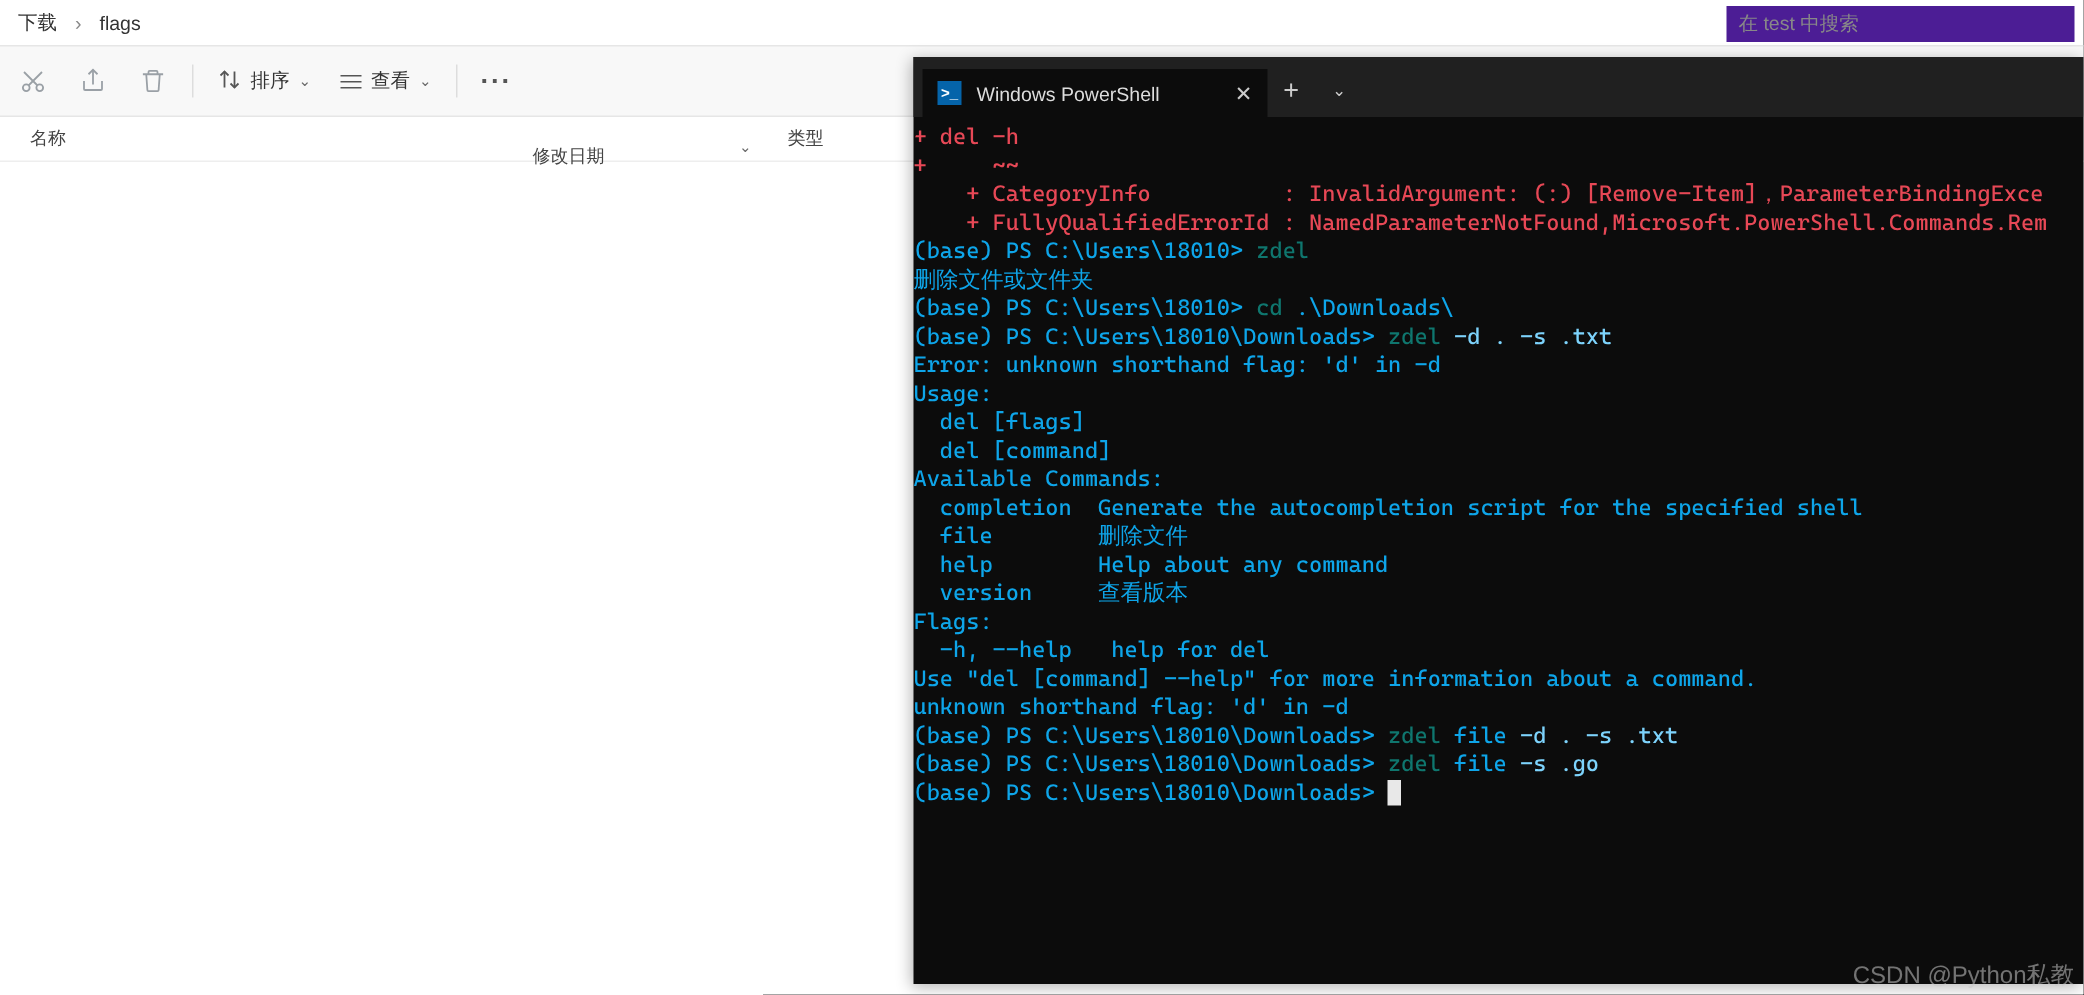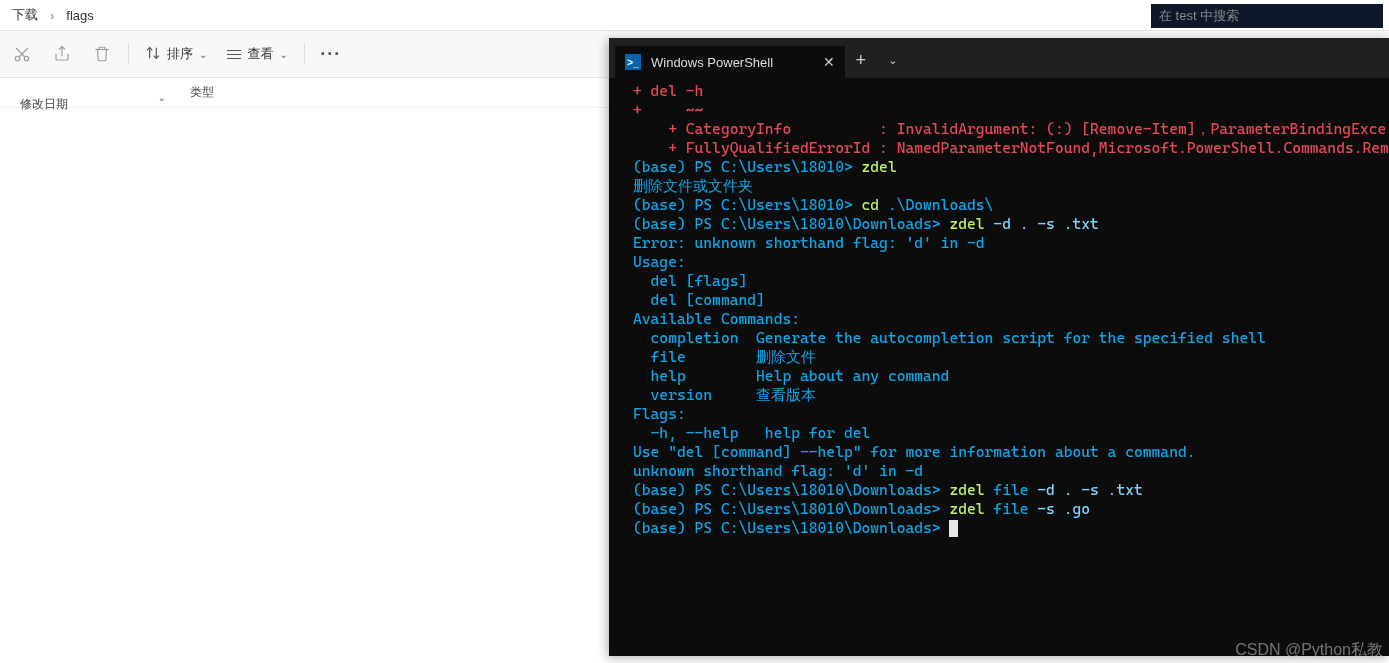--- a/index.html
+++ b/index.html
@@ -33,21 +33,21 @@
       position: absolute;
       right: 6px;
       top: 4px;
       width: 232px;
       height: 24px;
       font-size: 13px;
       color: #888;
       display: flex;
       align-items: center;
       padding-left: 8px;
-      background: #0f172a;
+      background: #4c1d95;
     }
     .toolbar {
       display: flex;
       align-items: center;
       height: 48px;
       border-top: 1px solid #e6e6e6;
       border-bottom: 1px solid #e6e6e6;
       padding: 0 4px;
       gap: 4px;
       background: #f8f8f8;
@@ -129,31 +129,31 @@
       margin-top:4px;
     }
     .term-chev {
       color: #ccc; font-size: 11px;
       width: 32px; height:32px;
       display:flex;align-items:center;justify-content:center;
       margin-top:4px;
     }
     .terminal-body {
       flex: 1;
-      padding: 4px 24px;
+      padding: 4px 0;
       font-family: "Cascadia Mono", "Consolas", monospace;
       font-size: 15px;
       color: #e8e8e8;
       line-height: 19px;
       white-space: pre;
       overflow: hidden;
       border-radius: 20px;
     }
     .t-red { color: #e74856; }
-    .t-yellow { color: #bef264; }
+    .t-yellow { color: #0f766e; }
     .t-darkyellow { color: #7dd3fc;}
     .t-prompt { color: #0ea5e9; }
     .cursor {
       display:inline-block;
       width: 9px; height: 17px;
       background: #e8e8e8;
       vertical-align: text-bottom;
     }
     .watermark {
       position: absolute;
@@ -227,20 +227,21 @@
           <span></span>
         </span>
       <span>查看</span>
       <span class="chev">⌄</span>
     </div>
     <div class="sep"></div>
     <div class="icon-btn" style="color:#555;font-weight:bold;letter-spacing:1px;">···</div>
   </div>
 
   <div class="columns">
+    <div class="col-name">名称</div>
     <div class="col-date">
       <span>修改日期</span>
       <span class="sort-chev">⌄</span>
     </div>
     <div class="col-type">类型</div>
   </div>
 </div>
 
 <div class="terminal">
   <div class="terminal-titlebar">

